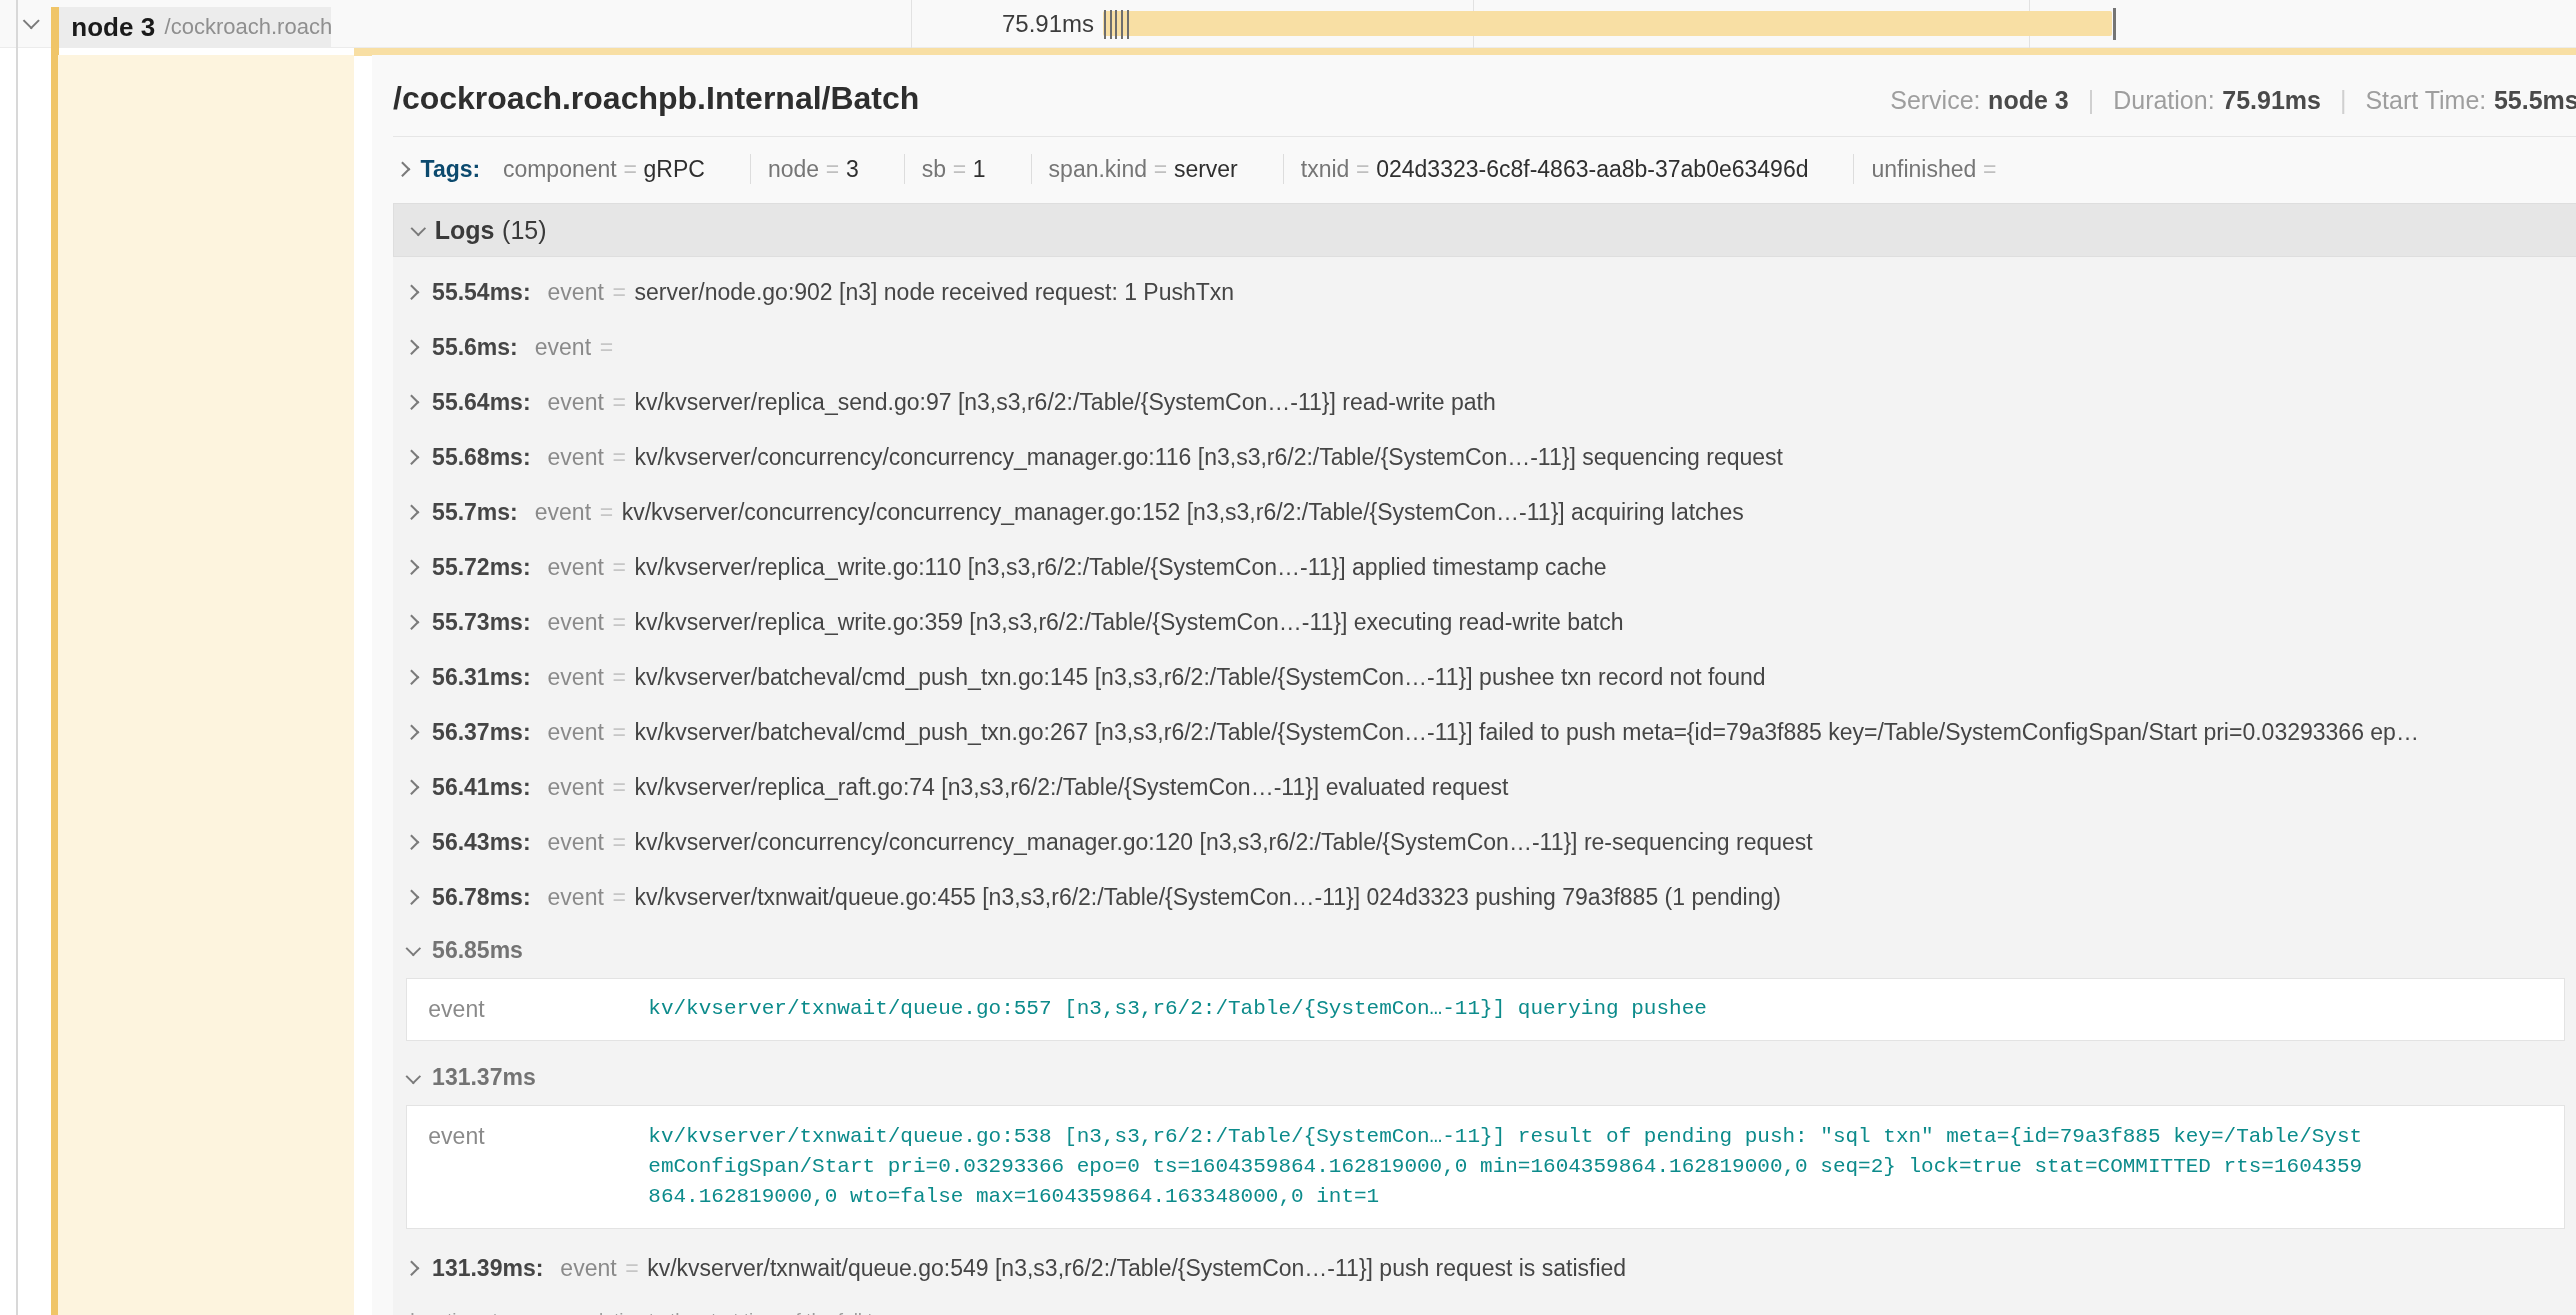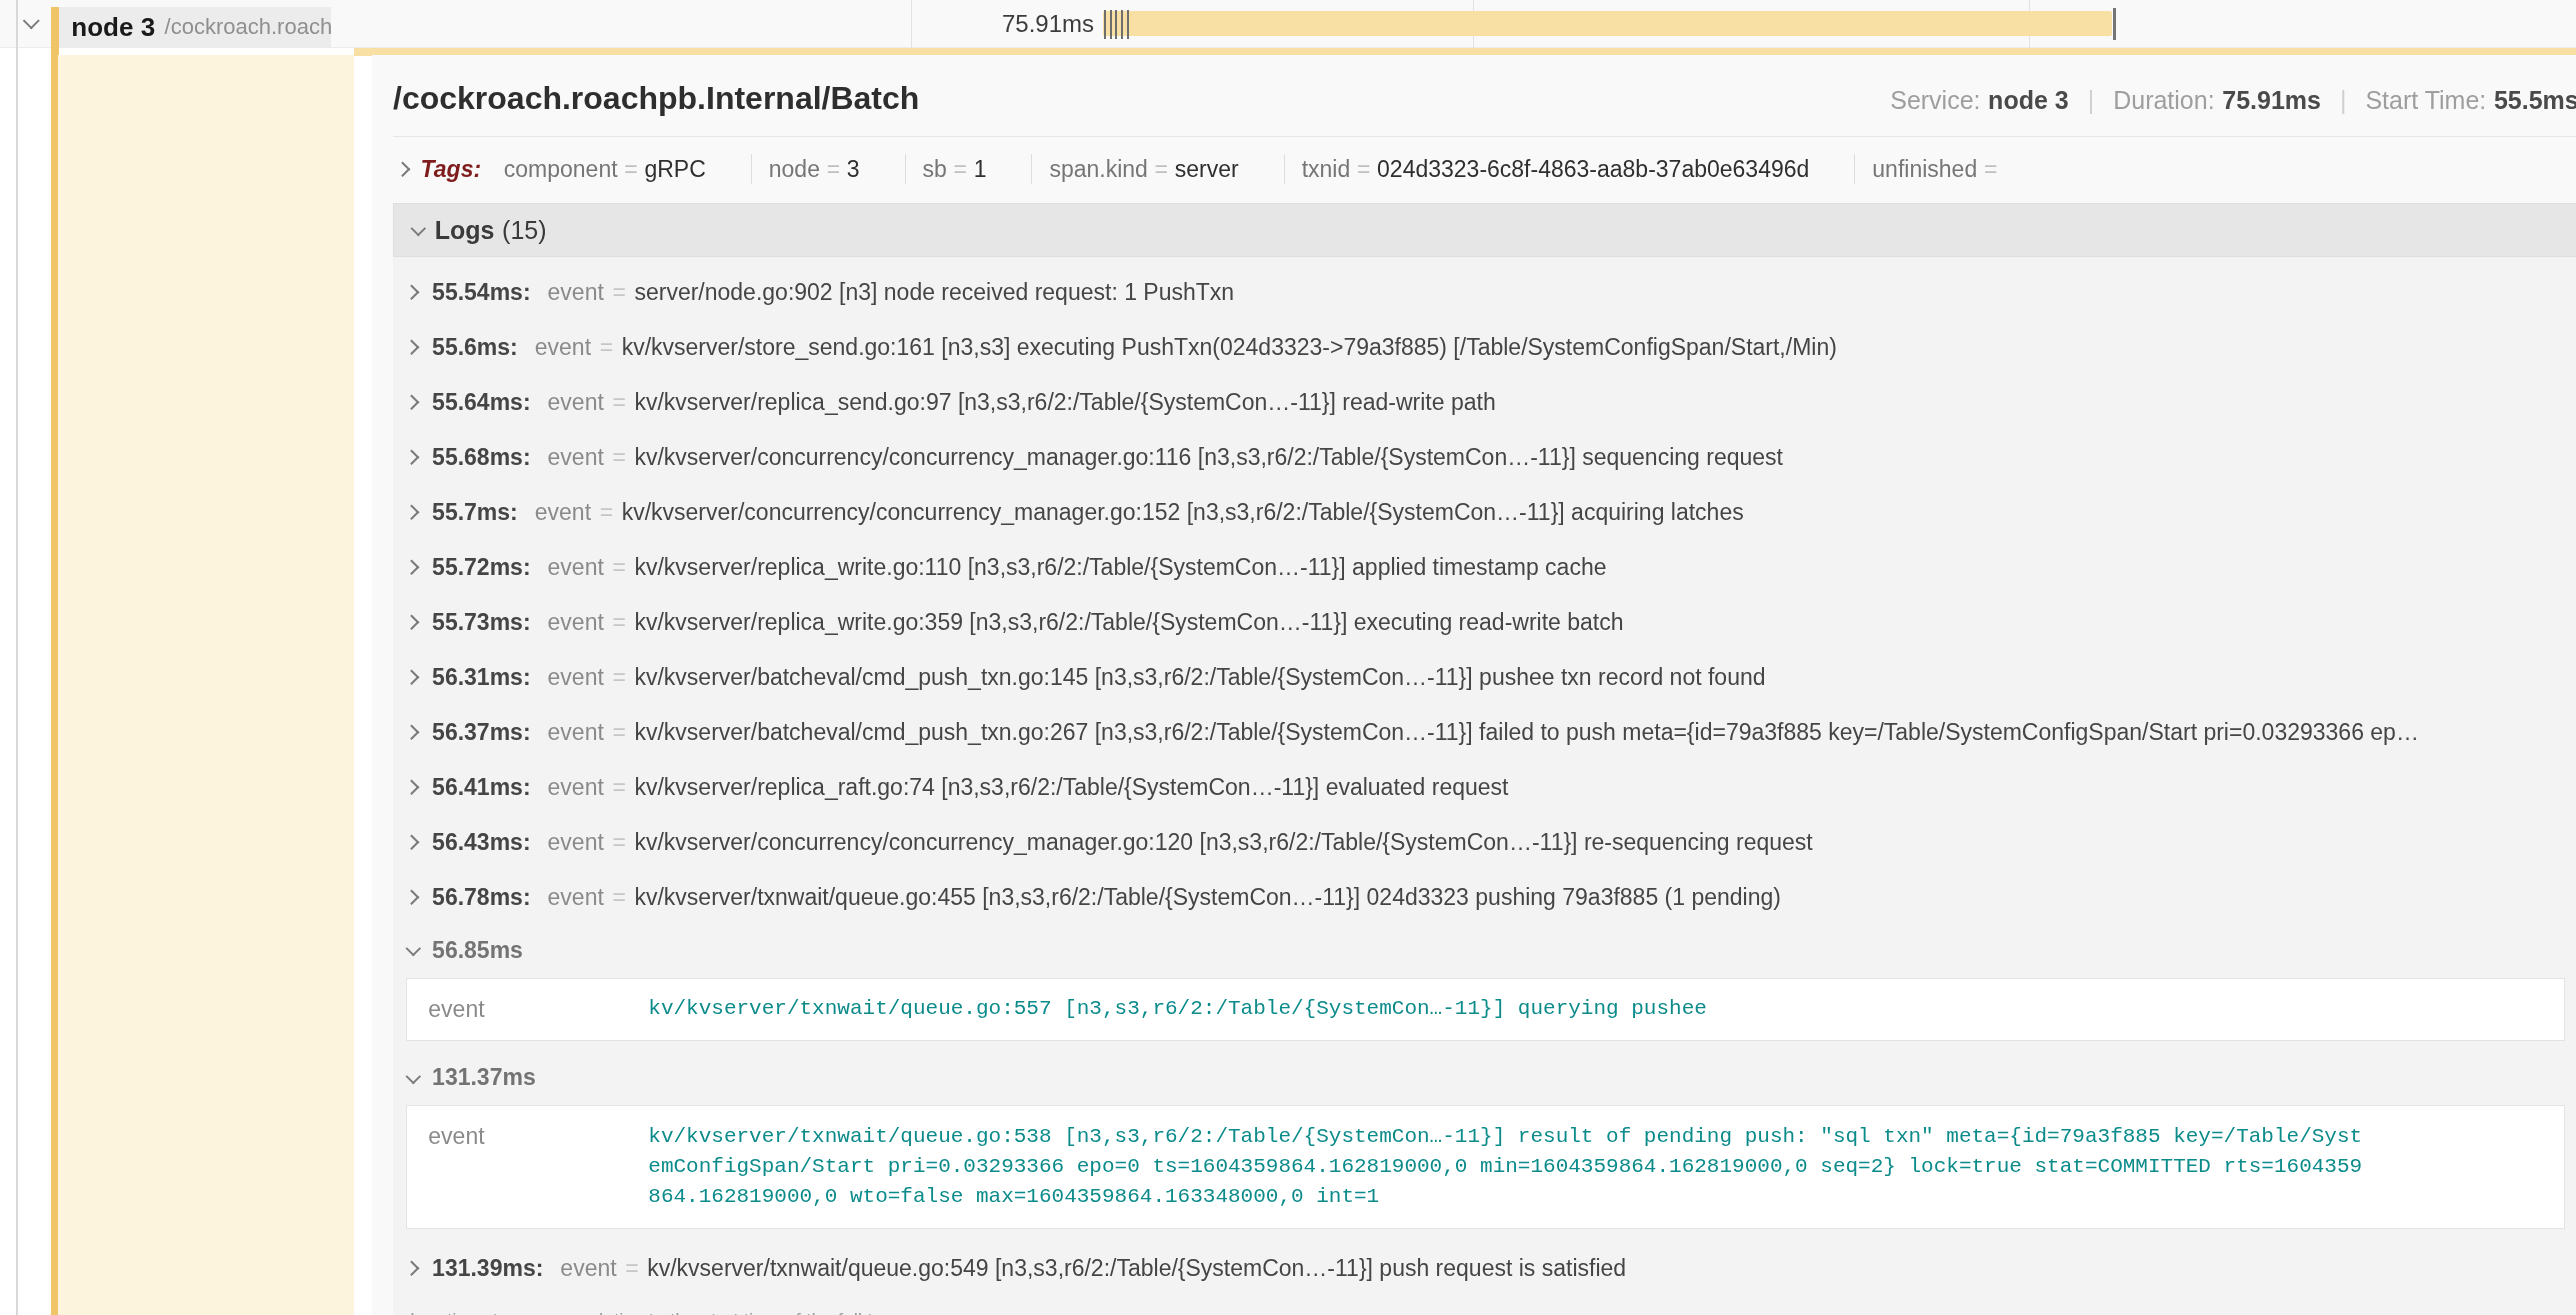--- a/index.html
+++ b/index.html
@@ -47,21 +47,21 @@
   .panel { position:absolute; left:372px; top:55px; width:2222px; height:1260px;
            background:#f9f9f9; padding:19px 15.3px 0 21px; overflow:hidden; }
   .hdr { display:flex; align-items:baseline; margin-top:5.7px; }
   .hdr .title { font-size:32px; font-weight:bold; color:#2e2e2e; }
   .hdr .meta { margin-left:auto; font-size:25px; white-space:nowrap; display:flex; align-items:baseline; }
   .hdr .lbl { color:#9e9e9e; } .hdr .val { font-weight:bold; color:#4a4a4a; margin-left:7.6px; }
   .hdr .sep { color:#d0d0d0; margin:0 19px; font-size:25px; }
   .hdr-divider { margin-top:19px; border-bottom:1px solid #e6e6e6; }
 
   .tags-row { margin-top:17px; display:flex; align-items:center; font-size:23px; padding-left:3.8px; }
-  .tags-row .tlabel { font-weight:bold; color:#7f1d1d; margin:0 5.7px 0 13.3px;font-style:italic; }
+  .tags-row .tlabel { font-weight:bold; color:#0c4a6e; margin:0 5.7px 0 13.3px; }
   .tag-items { display:flex; align-items:flex-start; overflow:hidden; white-space:nowrap; }
   .tag-item { display:flex; align-items:center; padding:1.9px 17px; }
   .tag-item + .tag-item { border-left:1px solid #dddddd;margin-left:28px; }
   .tag-item .tk { color:#767676; }
   .tag-item .teq { color:#c0c0c0; margin:0 6.7px; }
   .tag-item .tv { color:#2f2f2f; }
 
   .logs { margin-top:19px; }
   .logs-head { height:54px; background:#e6e6e6; border:1px solid #dedede;
                display:flex; align-items:center; padding-left:17px; }
@@ -190,21 +190,20 @@
     <span class="k">event</span>
     <span class="eq">=</span>
     <span class="v">server/node.go:902 [n3] node received request: 1 PushTxn</span>
   </div>
 
   <div class="log-row">
     <i class="chev right small"></i>
     <span class="t">55.6ms:</span>
     <span class="k">event</span>
     <span class="eq">=</span>
-    <span class="v">kv/kvserver/store_send.go:161 [n3,s3] executing PushTxn(024d3323-&gt;79a3f885) [/Table/SystemConfigSpan/Start,/Min)</span>
   </div>
 
   <div class="log-row">
     <i class="chev right small"></i>
     <span class="t">55.64ms:</span>
     <span class="k">event</span>
     <span class="eq">=</span>
     <span class="v">kv/kvserver/replica_send.go:97 [n3,s3,r6/2:/Table/{SystemCon…-11}] read-write path</span>
   </div>
 

